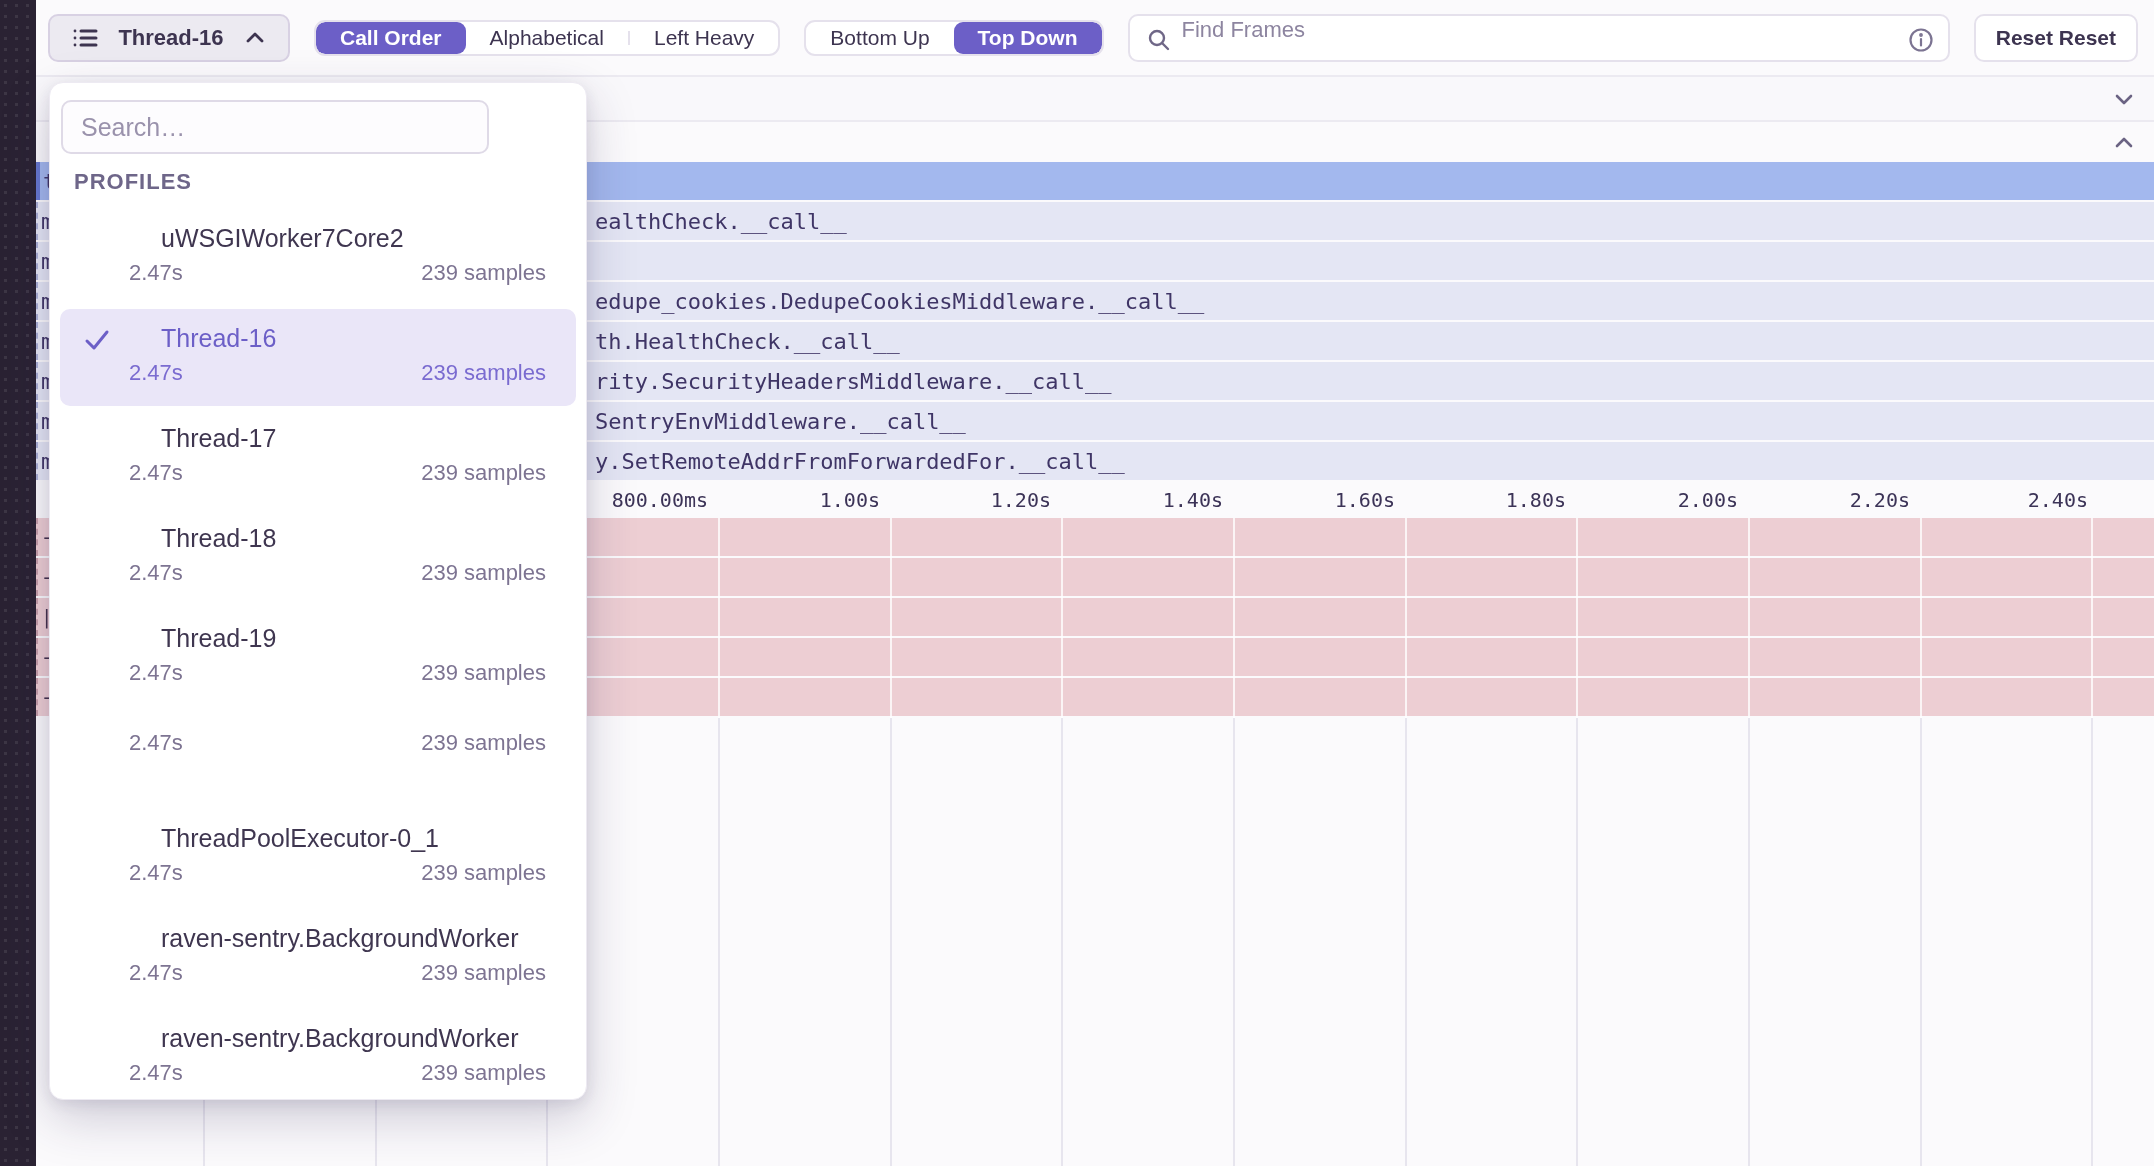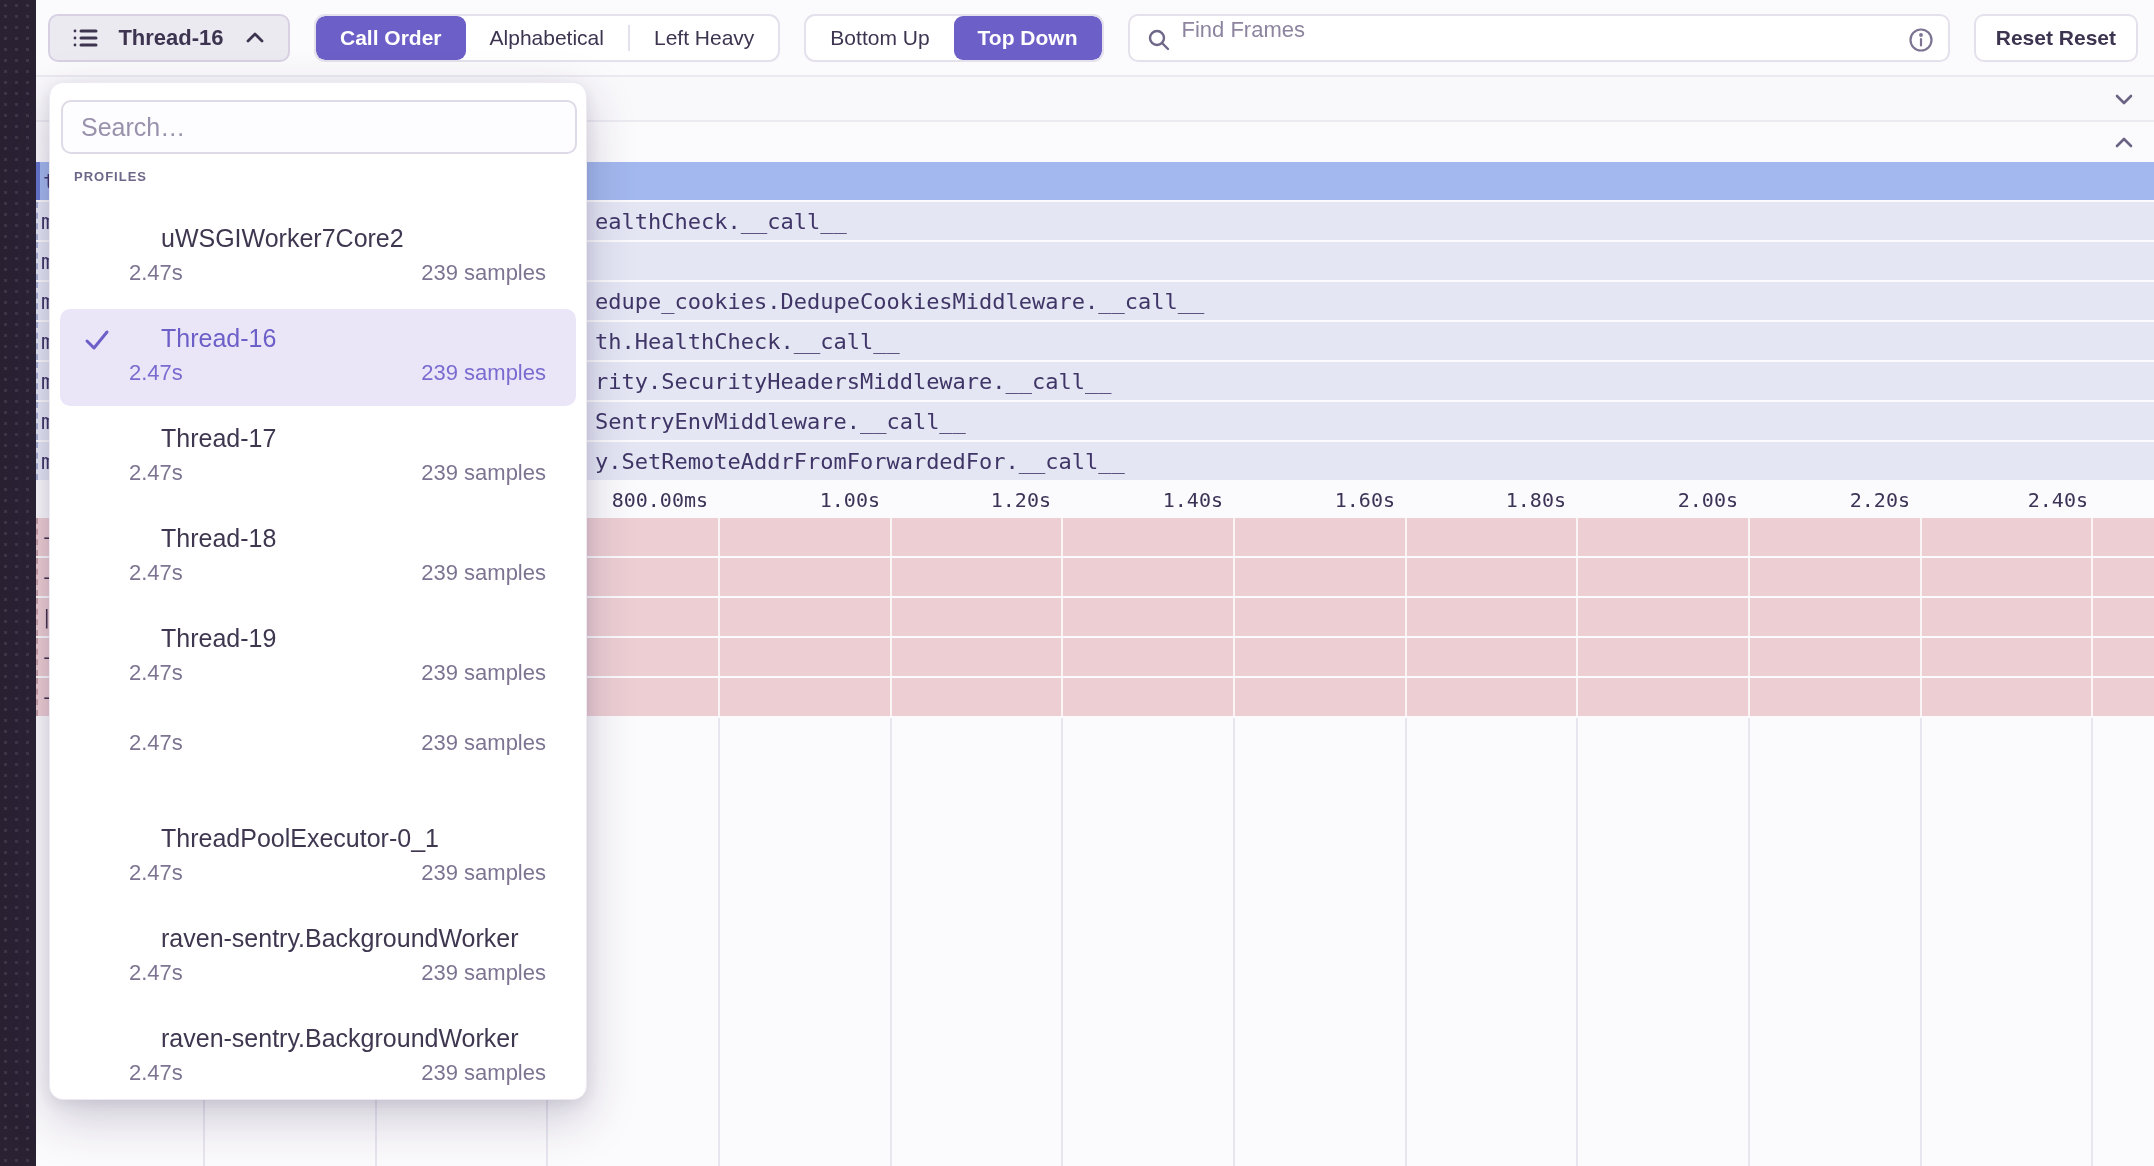--- a/index.html
+++ b/index.html
@@ -28,21 +28,21 @@
     padding:0 16px 0 12px; background:#fbfafc; z-index:40;
   }
   .btn{
     height:48px; display:flex; align-items:center; gap:12px;
     background:#fff; border:2px solid #e5e1ec; border-radius:10px;
     font-size:21px; font-weight:bold; color:#3d3450; padding:0 20px; white-space:nowrap;
   }
   #thread-btn{ background:#eceaf1; border-color:#d8d1e3; gap:14px; width:242px; justify-content:space-between; }
   #thread-btn .mid{ font-weight:bold; font-size:22px; }
   .seg-group{
-    height:48px; display:flex; align-items:stretch;
+    height:36px; display:flex; align-items:stretch;
     background:#fff; border:2px solid #e5e1ec; border-radius:11px; overflow:hidden;
   }
   .seg{
     display:flex; align-items:center; padding:0 24px;
     font-size:21px; color:#3d3450; background:transparent; white-space:nowrap;
   }
   .seg.active{ background:#6c5fc7; color:#fff; font-weight:bold; border-radius:9px; }
   .seg-divider{ width:2px; background:#e5e1ec; margin:9px 0; }
   #find-frames{
     flex:1; height:48px; position:relative;
@@ -109,29 +109,29 @@
   .gl-lower{ position:absolute; top:0; bottom:0; width:2px; background:#e7e5ee; }
 
   
   #profile-dropdown{
     position:absolute; left:49px; top:82px; width:538px; height:1018px;
     background:#fff; border:1px solid #edeaf2; border-radius:14px;
     box-shadow:0 18px 50px rgba(45,35,80,.22), 0 4px 14px rgba(45,35,80,.10);
     z-index:100;
   }
   #profile-search{
-    position:absolute; left:11px; top:17px; width:516px; height:54px;
+    position:absolute; left:11px; top:17px; width:428px; height:54px;
     border:2px solid #dfdae7; border-radius:10px; background:#fdfcfe;
     font-family:"Liberation Sans", sans-serif; font-size:25px; color:#3d3450;
     padding:0 18px; outline:none;
   }
   #profile-search::placeholder{ color:#9a92ac; }
   #profiles-label{
     position:absolute; left:24px; top:86px;
-    font-size:13px; font-weight:bold; letter-spacing:1px; color:#6e6689;
+    font-size:22px; font-weight:bold; letter-spacing:1px; color:#6e6689;
   }
   #profile-list{ position:absolute; left:0; right:0; top:126px; }
   .profile-item{
     position:relative; height:97px; margin:0 10px 3px 10px; border-radius:10px;
     padding:14px 30px 0 69px;
   }
   .profile-item .p-name{ font-size:25px; color:#3f3650; line-height:30px; white-space:nowrap;margin-left:32px; }
   .profile-item .p-sub{
     margin-top:7px; display:flex; justify-content:space-between;
     font-size:22px; color:#7d7492; line-height:26px;

